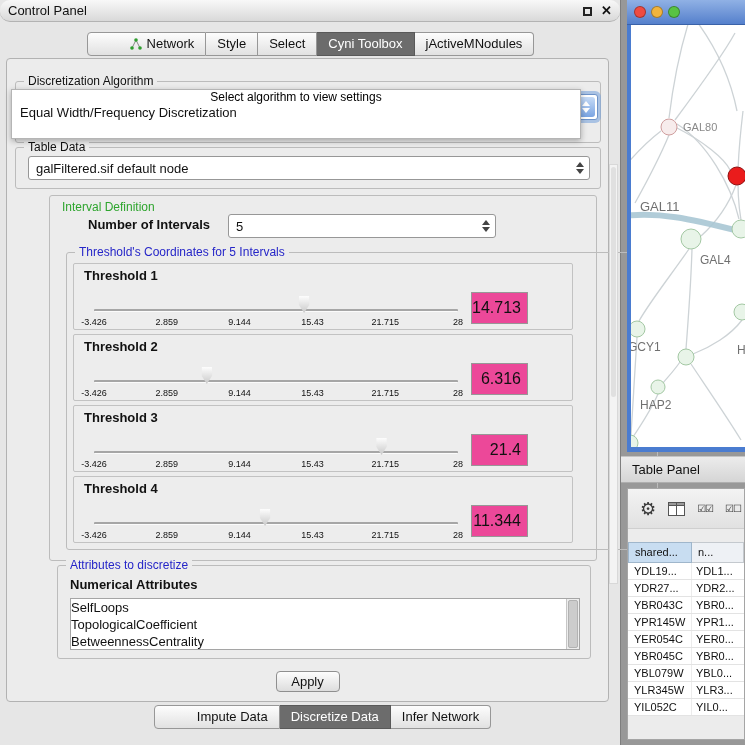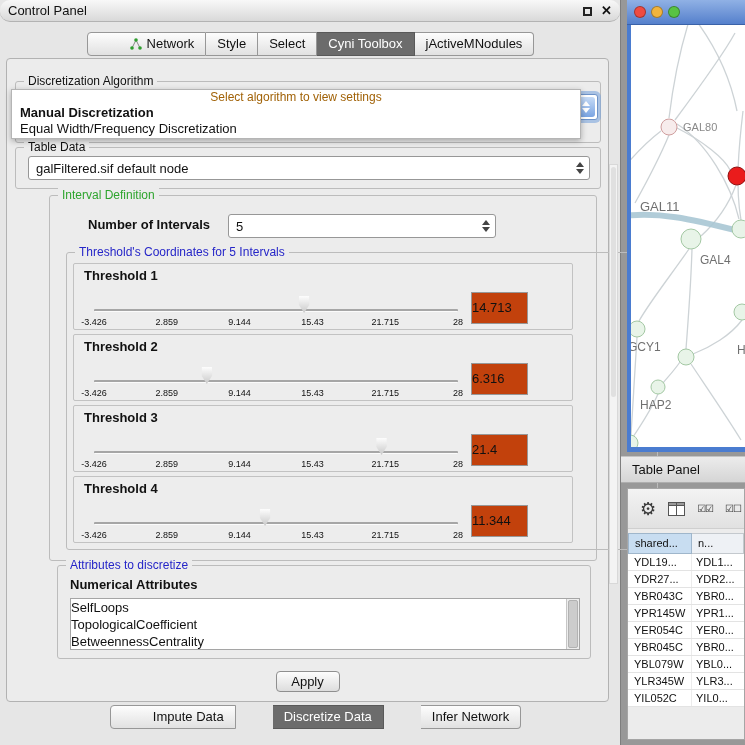--- a/index.html
+++ b/index.html
@@ -11,71 +11,71 @@
     background:#e6e6e6; border-right:1px solid #7e7e7e; }
   .cp-titlebar { position:absolute; left:0; top:0; right:0; height:22px;
     background:linear-gradient(#f8f8f8,#d9d9d9); border-bottom:1px solid #b3b3b3;border-radius:10px; }
   .cp-title { font-size:13px; line-height:21px; padding-left:8px; }
   .cp-title-icons { position:absolute; right:8px; top:0; height:22px; display:flex; gap:9px; align-items:center; }
   .float-icon { width:9px; height:9px; border:2px solid #222; }
   .close-icon { font-size:13px; font-weight:bold; line-height:22px; }
 
   
   .top-tabs { position:absolute; top:32px; left:0; width:621px; display:flex; justify-content:center; }
-  .bottom-tabs { position:absolute; top:705px; left:5px; width:621px; display:flex; justify-content:center;gap:37px; }
+  .bottom-tabs { position:absolute; top:705px; left:12px; width:621px; display:flex; justify-content:center; }
   .tab { border:1px solid #979797; border-left:none; padding:3px 11px 4px; font-size:13px;
     background:linear-gradient(#fdfdfd,#e1e1e1); display:flex; align-items:center; gap:5px; cursor:default; }
   .tab:first-child { border-left:1px solid #979797; border-radius:4px 0 0 4px;padding-left:42px; }
   .tab:last-child { border-radius:0 4px 4px 0; }
   .tab.selected { background:#6c6c6c; color:#fff; border-color:#595959; }
 
   
   .content-box { position:absolute; left:6px; top:58px; width:603px; height:644px;
     background:#ececec; border:1px solid #b2b2b2; border-radius:4px; }
 
   .group { position:absolute; border:1px solid #bcbcbc; border-radius:3px; }
   .legend { position:absolute; top:-8px; left:8px; background:#ececec; padding:0 4px;
     font-size:12px; white-space:nowrap; }
-  .legend.green { color:#2ea52e; }
+  .legend.green { color:#2ea52e;margin-top:12px; }
   .legend.blue { color:#2525c8; }
 
   .combo { position:absolute; background:#fff; border:1px solid #979797; border-radius:3px; font-size:13px; }
   .combo .val { position:absolute; left:7px; top:50%; transform:translateY(-50%); white-space:nowrap; }
   .spin { position:absolute; right:5px; top:50%; transform:translateY(-50%); display:flex; flex-direction:column; gap:2px; }
   .spin i { display:block; width:0; height:0; border-left:4px solid transparent; border-right:4px solid transparent; }
   .spin i.up { border-bottom:5px solid #444; }
   .spin i.dn { border-top:5px solid #444; }
   .combo.focused { border:1px solid #6e93c8; box-shadow:0 0 0 3px rgba(115,160,220,.55); }
   .aqua-cap { position:absolute; right:2px; top:2px; bottom:2px; width:17px; border-radius:3px;
     background:linear-gradient(#c6dbf6,#7aa4e2); }
   .aqua-cap i { position:absolute; left:4px; width:0; height:0; border-left:4px solid transparent; border-right:4px solid transparent; }
   .aqua-cap i.up { top:4px; border-bottom:5px solid #fff; }
   .aqua-cap i.dn { bottom:4px; border-top:5px solid #fff; }
 
   
   .algo-popup { position:absolute; left:4px; top:30px; width:570px; height:50px; background:#fff;
     border:1px solid #b5b5b5; box-shadow:0 2px 6px rgba(0,0,0,.3); z-index:40; }
-  .algo-popup .ph { font-size:12px; color:#a16207; text-align:center; height:15px; line-height:15px; }
+  .algo-popup .ph { font-size:12px; color:#000000; text-align:center; height:15px; line-height:15px; }
   .algo-popup .opt { font-size:13px; padding-left:8px; height:16px; line-height:16px; }
   .algo-popup .opt.b { font-weight:bold; }
 
   
   .thr-row { position:absolute; left:6px; width:500px; height:67px; border:1px solid #c2c2c2;
     background:#ededed; border-radius:2px; }
   .thr-label { position:absolute; left:10px; top:4px; font-weight:bold; font-size:13px; }
   .slider { position:absolute; left:20px; top:30px; width:364px; height:20px; }
   .track { position:absolute; left:0; right:0; top:15px; height:3px; background:#a6a6a6;
     border-bottom:1px solid #fbfbfb; border-radius:1px; }
   .handle { position:absolute; top:2px; width:13px; height:17px; transform:translateX(-50%);
     clip-path:polygon(10% 0,90% 0,90% 52%,50% 100%,10% 52%);
     background:linear-gradient(#fdfdfd,#c9c9c9); filter:drop-shadow(0 0 1px #6e6e6e); }
   .ticks { position:absolute; left:20px; top:53px; width:364px; height:11px; font-size:9px; color:#111; }
   .ticks span { position:absolute; transform:translateX(-50%); white-space:nowrap; }
-  .thr-value { position:absolute; left:397px; top:28px; width:57px; height:32px; background:#c2410c;
-    border:1px solid #979797; font-size:13px; line-height:30px; padding-right:6px; }
+  .thr-value { position:absolute; left:397px; top:28px; width:57px; height:32px; background:#ec4899;
+    border:1px solid #979797; font-size:16px; text-align:right; line-height:30px; padding-right:6px; }
 
   .bold-label { position:absolute; font-weight:bold; font-size:13px; }
 
   
   .attr-list { position:absolute; left:12px; top:32px; width:510px; height:52px; background:#fff;
     border:1px solid #a5a5a5; overflow:hidden; }
   .attr-list .item { font-size:13px; line-height:17px; white-space:nowrap; }
   .attr-sb { position:absolute; right:0; top:0; bottom:0; width:13px; background:#ededed; border-left:1px solid #c6c6c6; }
   .attr-sb .thumb { position:absolute; left:1px; right:1px; top:1px; bottom:1px; background:#cccccc; border:1px solid #b2b2b2; border-radius:2px; }
 
@@ -100,21 +100,21 @@
   
   .table-panel-bar { position:absolute; left:621px; top:456px; width:124px; height:27px;
     background:linear-gradient(#ececec,#d5d5d5); border-top:1px solid #c4c4c4; border-bottom:1px solid #aeaeae;
     font-size:13px; line-height:26px; padding-left:11px; }
   .table-window { position:absolute; left:627px; top:488px; width:118px; height:252px;
     background:#ececec; border:1px solid #a5a5a5; overflow:hidden; }
   .tw-toolbar { height:40px; display:flex; align-items:center; gap:12px; padding-left:12px;
     background:linear-gradient(#f3f3f3,#e1e1e1); border-bottom:1px solid #cfcfcf; }
   .gear { font-size:18px; color:#3a3a3a; line-height:1; }
   .checks { font-size:10px; color:#333; letter-spacing:-1px; }
-  .tw-header { display:flex; height:21px; margin-top:4px; font-size:11px; }
+  .tw-header { display:flex; height:21px; margin-top:13px; font-size:11px; }
   .th1 { width:64px; background:#c8ddf1; border:1px solid #9fb6cb; padding:3px 0 0 6px; overflow:hidden; white-space:nowrap; }
   .th2 { flex:1; background:#eef1f5; border:1px solid #c4c9ce; border-left:none; padding:3px 0 0 6px; overflow:hidden; white-space:nowrap; }
   .tr { display:flex; height:17px; border-bottom:1px solid #e3e3e3; background:#fff; font-size:11px; }
   .td1 { width:64px; padding:2px 0 0 6px; border-right:1px solid #ececec; overflow:hidden; white-space:nowrap; }
   .td2 { flex:1; padding:2px 0 0 4px; overflow:hidden; white-space:nowrap; }
 </style>
 </head>
 <body>
 
 <div class="control-panel">
@@ -158,21 +158,20 @@
       <div class="combo focused" style="left:12px; top:12px; width:570px; height:26px;">
         <div class="aqua-cap">
             <i class="up"></i>
             <i class="dn"></i>
           </div>
       </div>
     </div>
 
     <div class="algo-popup">
       <div class="ph">Select algorithm to view settings</div>
-      <div class="opt b">Manual Discretization</div>
       <div class="opt">Equal Width/Frequency Discretization</div>
     </div>
 
     <div class="group" style="left:8px; top:88px; width:586px; height:42px;">
       <div class="legend">Table Data</div>
       <div class="combo" style="left:12px; top:8px; width:562px; height:24px;">
         <span class="val">galFiltered.sif default node</span>
         <span class="spin">
             <i class="up"></i>
             <i class="dn"></i>

